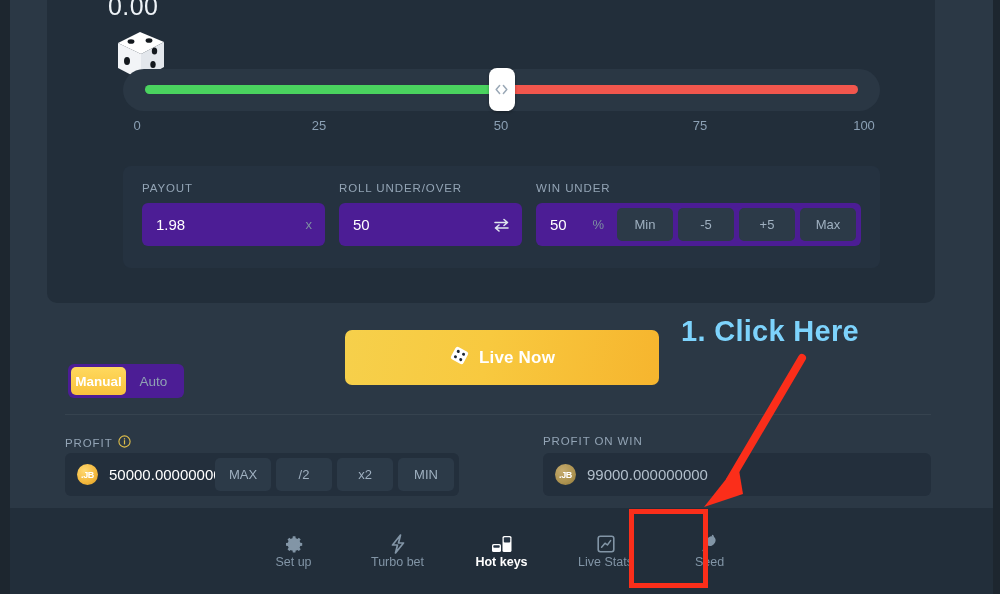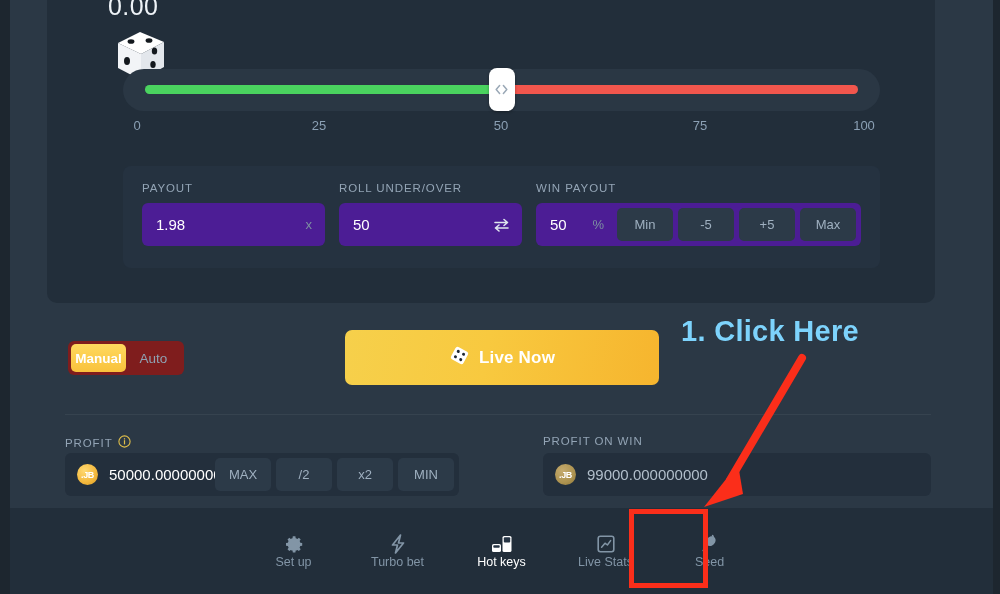--- a/index.html
+++ b/index.html
@@ -77,22 +77,22 @@
 
   .chip-row{display:flex;gap:5px;padding-right:5px;}
   .chip{
     background:#2c3a48;color:#9fb0c0;font-size:13px;border-radius:5px;
     height:33px;min-width:38px;padding:0 9px;display:flex;align-items:center;justify-content:center;
     cursor:pointer;user-select:none;
   }
 
   
   .mode-toggle{
-    position:absolute;left:68px;top:341px;width:116px;height:34px;
-    background:#7f1d1d;border-radius:6px;display:flex;align-items:center;padding:3px;box-sizing:border-box;
+    position:absolute;left:68px;top:364px;width:116px;height:34px;
+    background:#4c1d95;border-radius:6px;display:flex;align-items:center;padding:3px;box-sizing:border-box;
   }
   .mode{
     flex:1;height:28px;display:flex;align-items:center;justify-content:center;
     font-size:13.5px;border-radius:5px;cursor:pointer;user-select:none;color:#8fa2b3;
   }
   .mode.active{
     background:linear-gradient(180deg,#ffd95e 0%,#f9c23c 100%);
     color:#fff;font-weight:bold;
   }
 
@@ -125,21 +125,21 @@
   }
   .amount-box input.dim{color:#b2bfcb;}
 
   
   .bottom-bar{position:absolute;left:10px;top:508px;width:983px;height:86px;background:#222e3a;}
   .navs{position:absolute;left:0;top:0;width:983px;height:86px;display:flex;align-items:center;justify-content:center;gap:33px;}
   .nav{
     width:71px;height:62px;display:flex;flex-direction:column;align-items:center;justify-content:center;gap:0;
     cursor:pointer;user-select:none;color:#8295a6;font-size:12.5px;
   }
-  .nav.active{color:#ffffff;font-weight:normal;}
+  .nav.active{color:#ffffff;font-weight:bold;}
   .nav .ic{height:22px;display:flex;align-items:center;justify-content:center;}
 
   
   .annot-text{
     position:absolute;left:681px;top:315px;
     font-size:29px;font-weight:bold;color:#7dd3fc;letter-spacing:.3px;white-space:nowrap;
   }
   .annot-arrow{position:absolute;left:690px;top:352px;width:130px;height:165px;}
   .annot-box{
     position:absolute;left:629px;top:509px;width:79px;height:79px;
@@ -211,21 +211,21 @@
         <span class="swap-ic">
           <svg width="17" height="14" viewBox="0 0 17 14">
             <path d="M2 4.5 H14 M11 1.5 L14.5 4.5 L11 7.5" stroke="#dfe7ee" stroke-width="1.6" fill="none" stroke-linecap="round" stroke-linejoin="round"></path>
             <path d="M15 10 H3 M6 7 L2.5 10 L6 13" stroke="#dfe7ee" stroke-width="1.6" fill="none" stroke-linecap="round" stroke-linejoin="round"></path>
           </svg>
         </span>
       </div>
     </div>
 
     <div class="field f-win">
-      <div class="field-label">WIN PAYOUT</div>
+      <div class="field-label">WIN UNDER</div>
       <div class="field-box">
         <input value="50" style="">
         <span class="suffix">%</span>
         <span class="chip-row">
           <span class="chip">Min</span>
           <span class="chip">-5</span>
           <span class="chip">+5</span>
           <span class="chip">Max</span>
         </span>
       </div>

